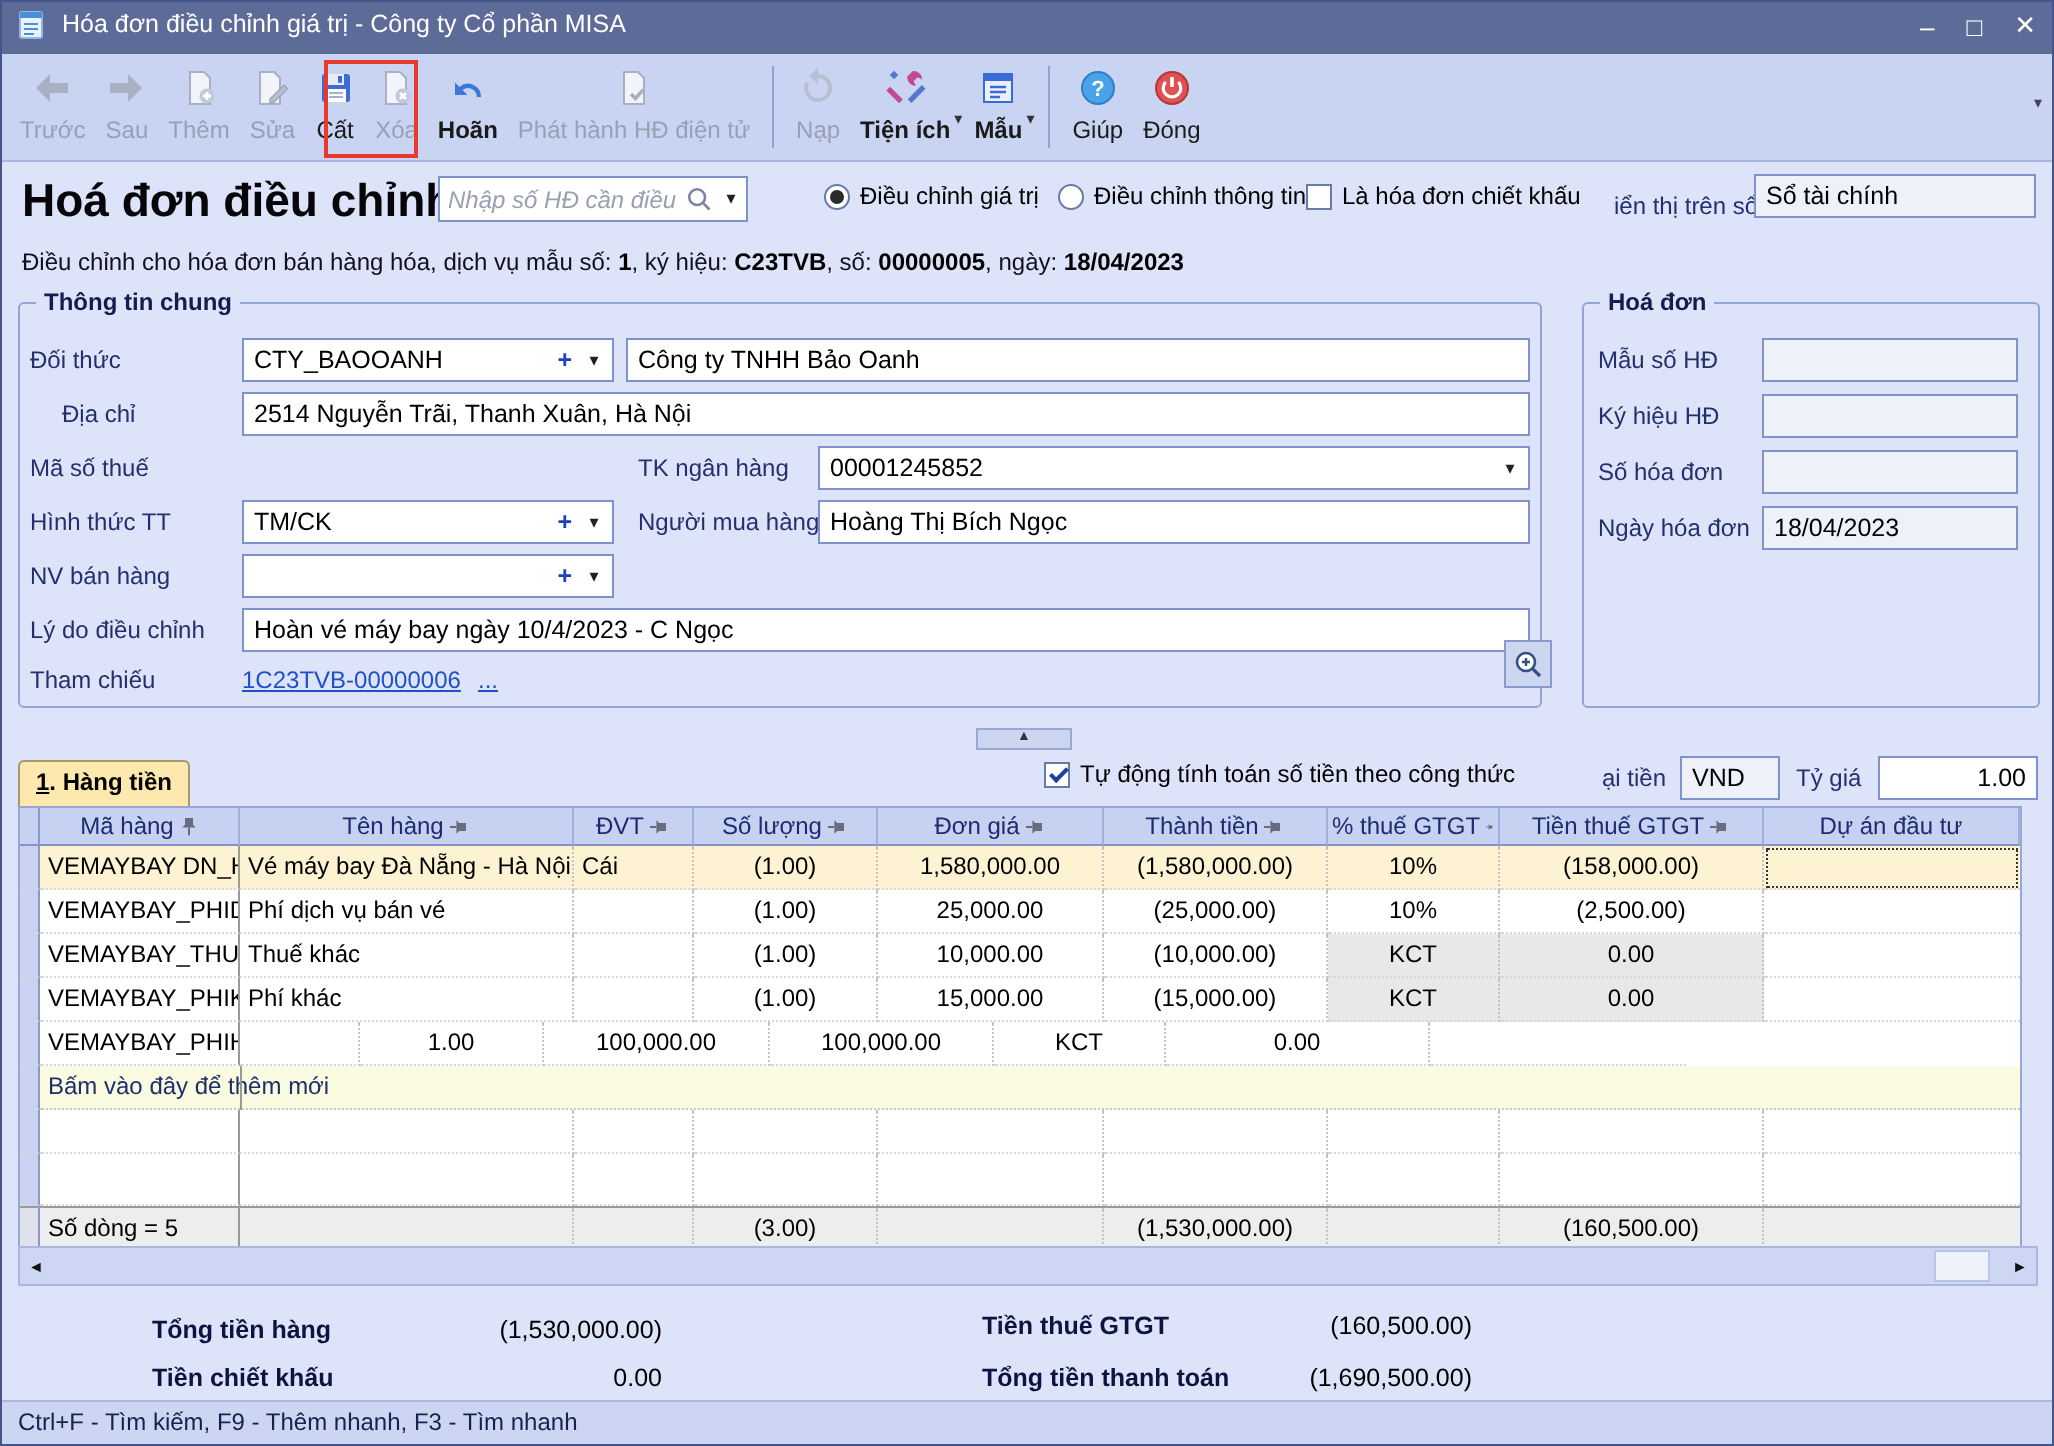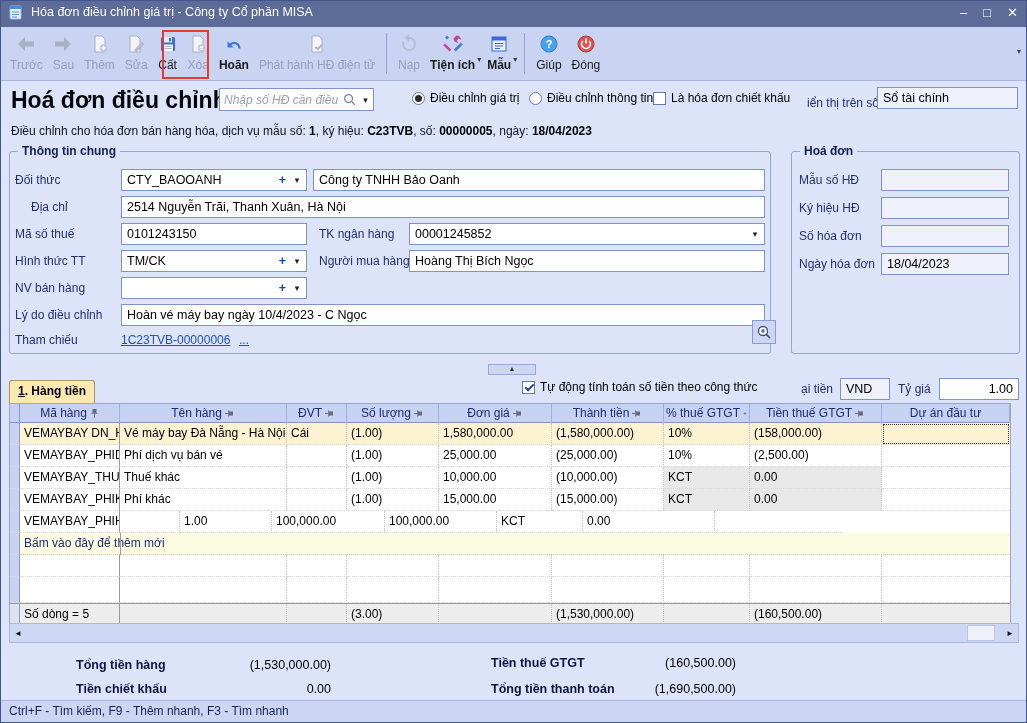--- a/index.html
+++ b/index.html
@@ -66,21 +66,21 @@
   .tab u{text-decoration:underline;}
   
   .grid{position:absolute;left:8px;top:402px;width:1002px;background:#fff;border:1px solid #98a6d2;box-sizing:border-box;}
   .r{display:flex;height:22px;}
   .c{box-sizing:border-box;border-right:1px dotted #c3c3c3;border-bottom:1px dotted #d8d8d8;
     padding:0 4px;line-height:21px;white-space:nowrap;overflow:hidden;font-size:12px;}
   .c0{width:10px;background:#c9d3ef;border-right:1px solid #8a99c8;padding:0;}
   .c1{width:100px;border-right:1px solid #9a9a9a;}
   .c2{width:167px;}.c3{width:60px;}.c4{width:92px;}.c5{width:113px;}
   .c6{width:112px;}.c7{width:86px;}.c8{width:132px;}.c9{width:128px;border-right:none;}
-  .ar{text-align:left;}
+  .ar{text-align:center;}
   .thead{height:19px;}
   .thead .c{background:#c7d1f1;color:#1c2c6e;border-right:1px solid #9fafdd;border-bottom:1px solid #8494c8;
     height:19px;line-height:17px;display:flex;align-items:center;justify-content:center;gap:3px;padding:0 2px;}
   .thead .c0{border-right:1px solid #8a99c8;}
   .sel .c{background:#fdf3d3;}
   .sel .c0{background:#c9d3ef;}
   .mut{background:#e8e8e8;}
   .fcell{outline:1px dotted #333;outline-offset:-2px;}
   .addrow{position:relative;background:#fafbe0;}
   .addrow .freec{flex:1;border-bottom:1px dotted #cicic1;border-bottom:1px dotted #c9c9c1;
@@ -291,21 +291,20 @@
   <span class="lb" style="left:14px;top:168px;">Đối thức</span>
   <div class="fld combo" style="left:120px;top:168px;width:186px;">
     <span>CTY_BAOOANH</span>
     <span class="plus">+</span>
     <span class="dd">▾</span>
   </div>
   <div class="fld" style="left:312px;top:168px;width:452px;">Công ty TNHH Bảo Oanh</div>
   <span class="lb" style="left:30px;top:195px;">Địa chỉ</span>
   <div class="fld" style="left:120px;top:195px;width:644px;">2514 Nguyễn Trãi, Thanh Xuân, Hà Nội</div>
   <span class="lb" style="left:14px;top:222px;">Mã số thuế</span>
-  <div class="fld" style="left:120px;top:222px;width:186px;">0101243150</div>
   <span class="lb" style="left:318px;top:222px;">TK ngân hàng</span>
   <div class="fld" style="left:408px;top:222px;width:356px;padding-right:18px;">
     <span>00001245852</span>
     <span class="dd">▾</span>
   </div>
   <span class="lb" style="left:14px;top:249px;">Hình thức TT</span>
   <div class="fld combo" style="left:120px;top:249px;width:186px;">
     <span>TM/CK</span>
     <span class="plus">+</span>
     <span class="dd">▾</span>

